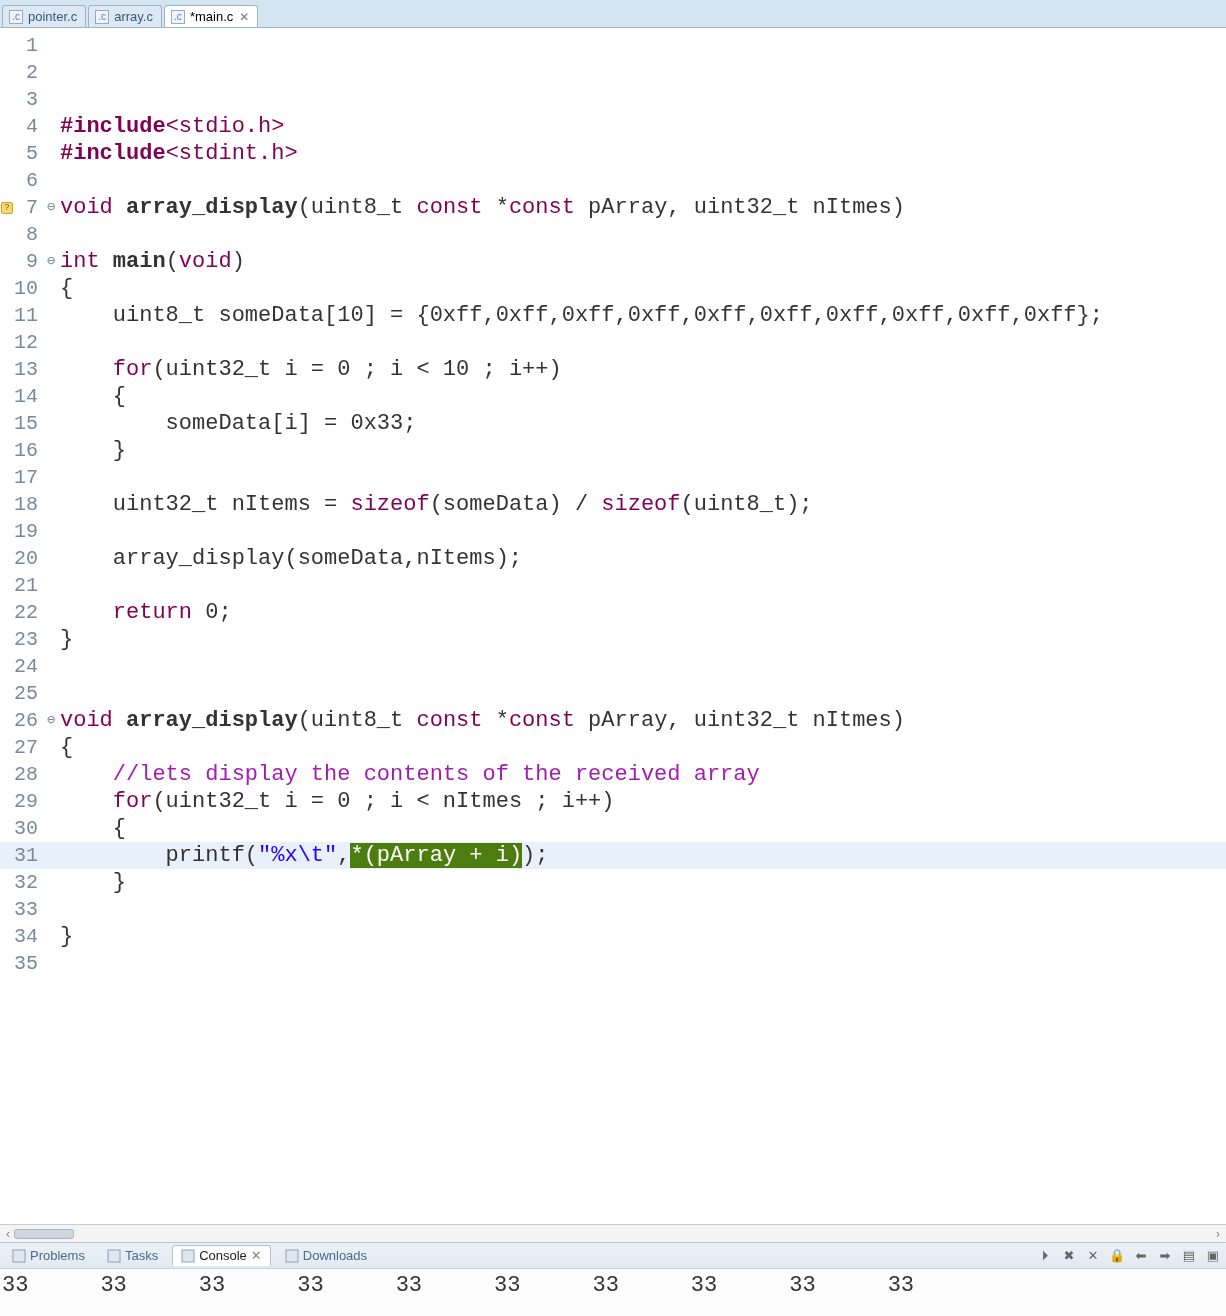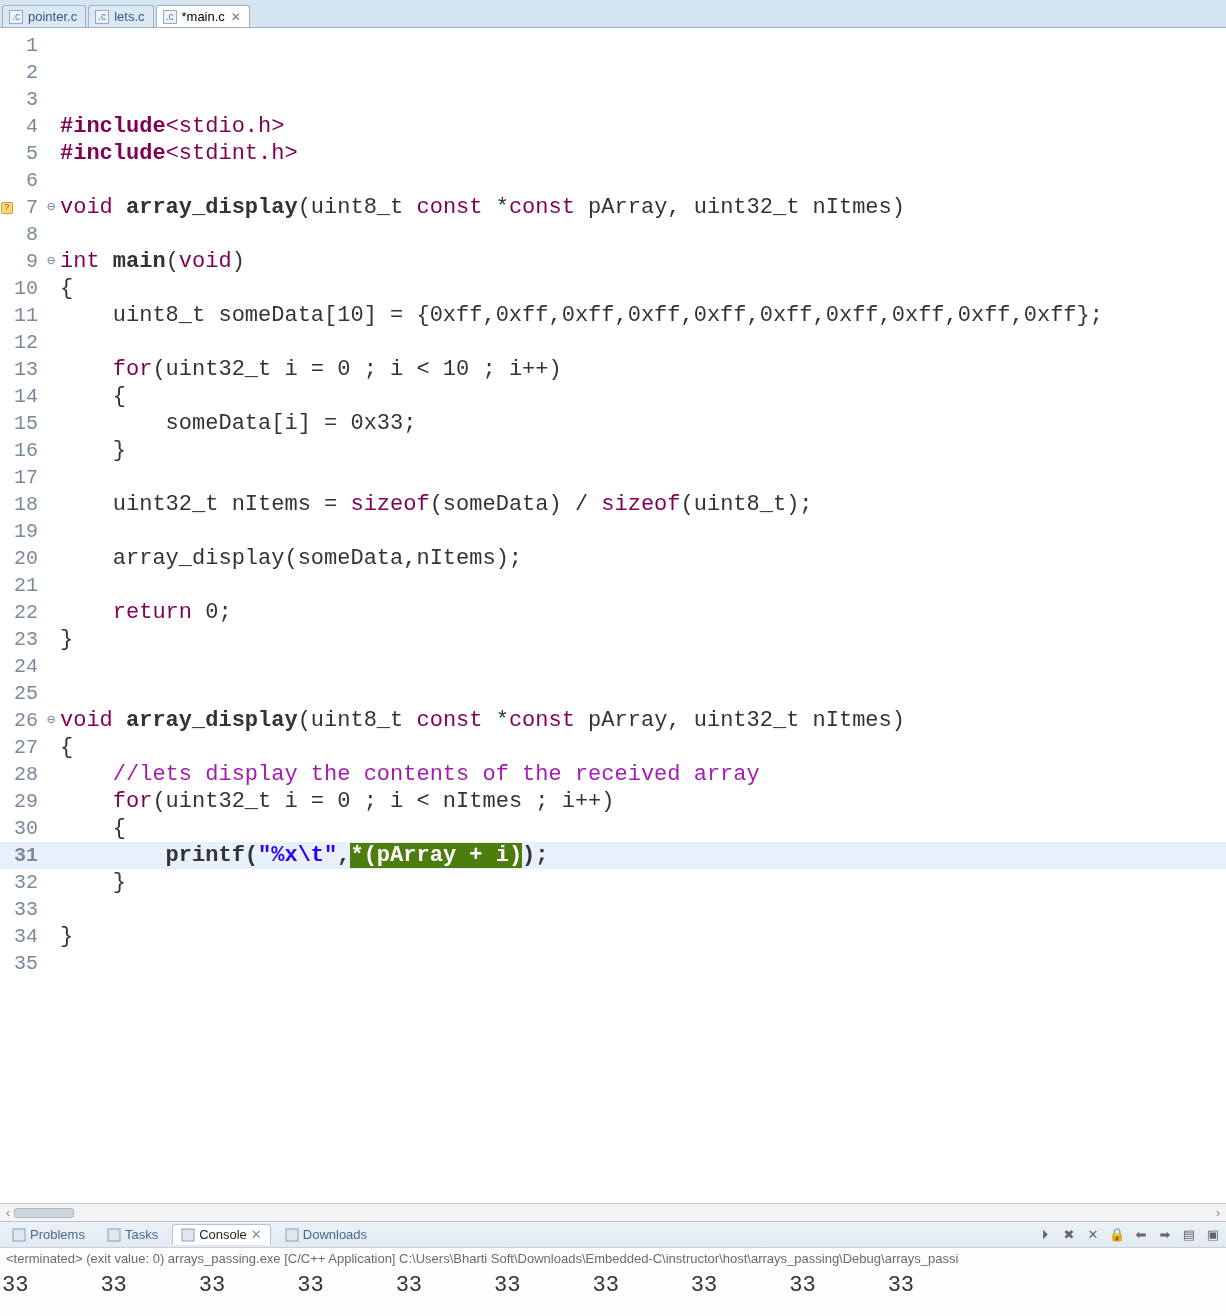--- a/index.html
+++ b/index.html
@@ -61,21 +61,21 @@
   }
   .gutter-ln {
     width:30px; text-align:right; padding-right:6px;
     color:#7a8a9a; user-select:none; font-size:20px;
   }
   .gutter-fold {
     width:14px; text-align:center; color:#7a8a9a; user-select:none;
     font-size:14px;
   }
   .code { padding-left:2px; }
-  .line.hl { background:#e8f0fb;font-weight:bold; }
+  .line.hl { background:#e8f0fb; }
   .sel { background:#4d7c0f; color:#fff; }
   .kw  { color:#7f0055; font-weight:normal; }  
   .pp  { color:#7f0055; font-weight:bold; }  
   .cmt { color:#a21caf; }
   .str { color:#2a00ff; }
   .warn-marker {
     display:inline-block;width:12px;height:12px;
     background:#f6d878;border:1px solid #c9a227;border-radius:2px;
     font-size:9px;line-height:11px;text-align:center;color:#8a6d1d;
   }
@@ -125,21 +125,21 @@
 
 <div class="ide">
 
   <div class="tabbar" id="tabbar">
       <div class="tab">
         <span class="ficon">.c</span>
         <span>pointer.c</span>
       </div>
       <div class="tab">
         <span class="ficon">.c</span>
-        <span>lets.c</span>
+        <span>array.c</span>
       </div>
       <div class="tab active">
         <span class="ficon">.c</span>
         <span>*main.c</span>
         <span class="close">✕</span>
       </div>
     </div>
 
   <div class="editor-wrap">
     <div class="editor" id="editor"><div class="line"><div class="gutter-markers"></div><div class="gutter-ln">1</div><div class="gutter-fold"></div><div class="code"></div></div><div class="line"><div class="gutter-markers"></div><div class="gutter-ln">2</div><div class="gutter-fold"></div><div class="code"></div></div><div class="line"><div class="gutter-markers"></div><div class="gutter-ln">3</div><div class="gutter-fold"></div><div class="code"></div></div><div class="line"><div class="gutter-markers"></div><div class="gutter-ln">4</div><div class="gutter-fold"></div><div class="code"><span class="pp">#include</span><span class="kw">&lt;stdio.h&gt;</span></div></div><div class="line"><div class="gutter-markers"></div><div class="gutter-ln">5</div><div class="gutter-fold"></div><div class="code"><span class="pp">#include</span><span class="kw">&lt;stdint.h&gt;</span></div></div><div class="line"><div class="gutter-markers"></div><div class="gutter-ln">6</div><div class="gutter-fold"></div><div class="code"></div></div><div class="line"><div class="gutter-markers"><span class="warn-marker">?</span></div><div class="gutter-ln">7</div><div class="gutter-fold">⊖</div><div class="code"><span class="kw">void</span><span> </span><span style="font-weight: bold;">array_display</span><span>(uint8_t </span><span class="kw">const</span><span> *</span><span class="kw">const</span><span> pArray, uint32_t nItmes)</span></div></div><div class="line"><div class="gutter-markers"></div><div class="gutter-ln">8</div><div class="gutter-fold"></div><div class="code"></div></div><div class="line"><div class="gutter-markers"></div><div class="gutter-ln">9</div><div class="gutter-fold">⊖</div><div class="code"><span class="kw">int</span><span> </span><span style="font-weight: bold;">main</span><span>(</span><span class="kw">void</span><span>)</span></div></div><div class="line"><div class="gutter-markers"></div><div class="gutter-ln">10</div><div class="gutter-fold"></div><div class="code"><span>{</span></div></div><div class="line"><div class="gutter-markers"></div><div class="gutter-ln">11</div><div class="gutter-fold"></div><div class="code"><span>    uint8_t someData[10] = {0xff,0xff,0xff,0xff,0xff,0xff,0xff,0xff,0xff,0xff};</span></div></div><div class="line"><div class="gutter-markers"></div><div class="gutter-ln">12</div><div class="gutter-fold"></div><div class="code"></div></div><div class="line"><div class="gutter-markers"></div><div class="gutter-ln">13</div><div class="gutter-fold"></div><div class="code"><span>    </span><span class="kw">for</span><span>(uint32_t i = 0 ; i &lt; 10 ; i++)</span></div></div><div class="line"><div class="gutter-markers"></div><div class="gutter-ln">14</div><div class="gutter-fold"></div><div class="code"><span>    {</span></div></div><div class="line"><div class="gutter-markers"></div><div class="gutter-ln">15</div><div class="gutter-fold"></div><div class="code"><span>        someData[i] = 0x33;</span></div></div><div class="line"><div class="gutter-markers"></div><div class="gutter-ln">16</div><div class="gutter-fold"></div><div class="code"><span>    }</span></div></div><div class="line"><div class="gutter-markers"></div><div class="gutter-ln">17</div><div class="gutter-fold"></div><div class="code"></div></div><div class="line"><div class="gutter-markers"></div><div class="gutter-ln">18</div><div class="gutter-fold"></div><div class="code"><span>    uint32_t nItems = </span><span class="kw">sizeof</span><span>(someData) / </span><span class="kw">sizeof</span><span>(uint8_t);</span></div></div><div class="line"><div class="gutter-markers"></div><div class="gutter-ln">19</div><div class="gutter-fold"></div><div class="code"></div></div><div class="line"><div class="gutter-markers"></div><div class="gutter-ln">20</div><div class="gutter-fold"></div><div class="code"><span>    array_display(someData,nItems);</span></div></div><div class="line"><div class="gutter-markers"></div><div class="gutter-ln">21</div><div class="gutter-fold"></div><div class="code"></div></div><div class="line"><div class="gutter-markers"></div><div class="gutter-ln">22</div><div class="gutter-fold"></div><div class="code"><span>    </span><span class="kw">return</span><span> 0;</span></div></div><div class="line"><div class="gutter-markers"></div><div class="gutter-ln">23</div><div class="gutter-fold"></div><div class="code"><span>}</span></div></div><div class="line"><div class="gutter-markers"></div><div class="gutter-ln">24</div><div class="gutter-fold"></div><div class="code"></div></div><div class="line"><div class="gutter-markers"></div><div class="gutter-ln">25</div><div class="gutter-fold"></div><div class="code"></div></div><div class="line"><div class="gutter-markers"></div><div class="gutter-ln">26</div><div class="gutter-fold">⊖</div><div class="code"><span class="kw">void</span><span> </span><span style="font-weight: bold;">array_display</span><span>(uint8_t </span><span class="kw">const</span><span> *</span><span class="kw">const</span><span> pArray, uint32_t nItmes)</span></div></div><div class="line"><div class="gutter-markers"></div><div class="gutter-ln">27</div><div class="gutter-fold"></div><div class="code"><span>{</span></div></div><div class="line"><div class="gutter-markers"></div><div class="gutter-ln">28</div><div class="gutter-fold"></div><div class="code"><span>    </span><span class="cmt">//lets display the contents of the received array</span></div></div><div class="line"><div class="gutter-markers"></div><div class="gutter-ln">29</div><div class="gutter-fold"></div><div class="code"><span>    </span><span class="kw">for</span><span>(uint32_t i = 0 ; i &lt; nItmes ; i++)</span></div></div><div class="line"><div class="gutter-markers"></div><div class="gutter-ln">30</div><div class="gutter-fold"></div><div class="code"><span>    {</span></div></div><div class="line hl"><div class="gutter-markers"></div><div class="gutter-ln">31</div><div class="gutter-fold"></div><div class="code"><span>        printf(</span><span class="str">"%x\t"</span><span>,</span><span class="sel">*(pArray + i)</span><span>);</span></div></div><div class="line"><div class="gutter-markers"></div><div class="gutter-ln">32</div><div class="gutter-fold"></div><div class="code"><span>    }</span></div></div><div class="line"><div class="gutter-markers"></div><div class="gutter-ln">33</div><div class="gutter-fold"></div><div class="code"></div></div><div class="line"><div class="gutter-markers"></div><div class="gutter-ln">34</div><div class="gutter-fold"></div><div class="code"><span>}</span></div></div><div class="line"><div class="gutter-markers"></div><div class="gutter-ln">35</div><div class="gutter-fold"></div><div class="code"></div></div></div>
@@ -182,21 +182,20 @@
           <span class="tbtn">⏵</span>
           <span class="tbtn">✖</span>
           <span class="tbtn">✕</span>
           <span class="tbtn">🔒</span>
           <span class="tbtn">⬅</span>
           <span class="tbtn">➡</span>
           <span class="tbtn">▤</span>
           <span class="tbtn">▣</span>
         </div>
     </div>
-    <div class="console-head">&lt;terminated&gt; (exit value: 0) arrays_passing.exe [C/C++ Application] C:\Users\Bharti Soft\Downloads\Embedded-C\instructor\host\arrays_passing\Debug\arrays_passi</div>
     <div class="console-out" id="cout">
         <span>33</span>
         <span>33</span>
         <span>33</span>
         <span>33</span>
         <span>33</span>
         <span>33</span>
         <span>33</span>
         <span>33</span>
         <span>33</span>

